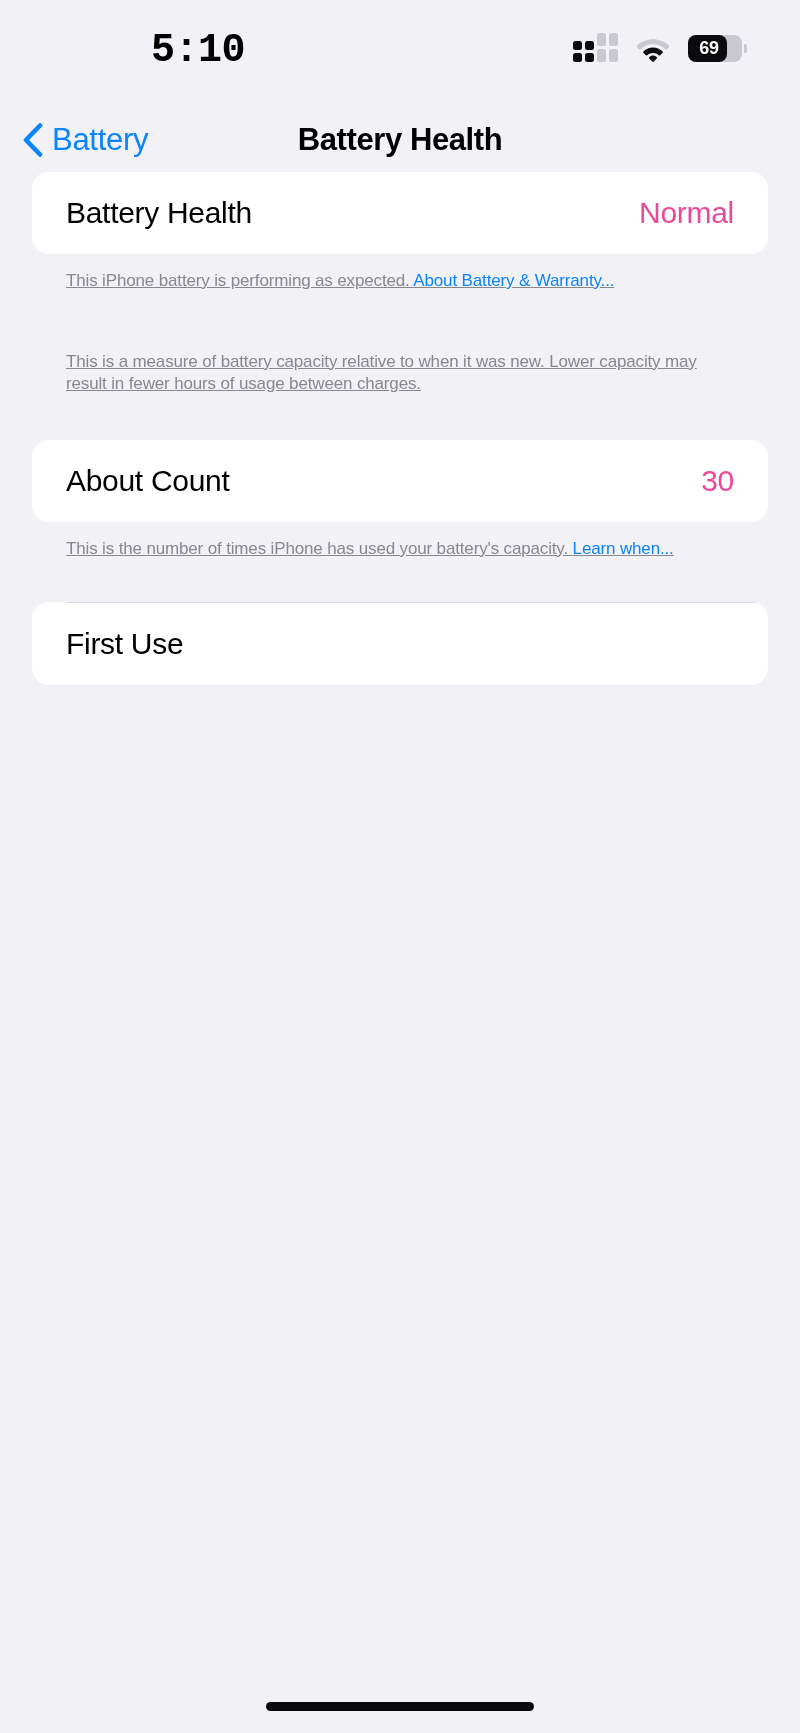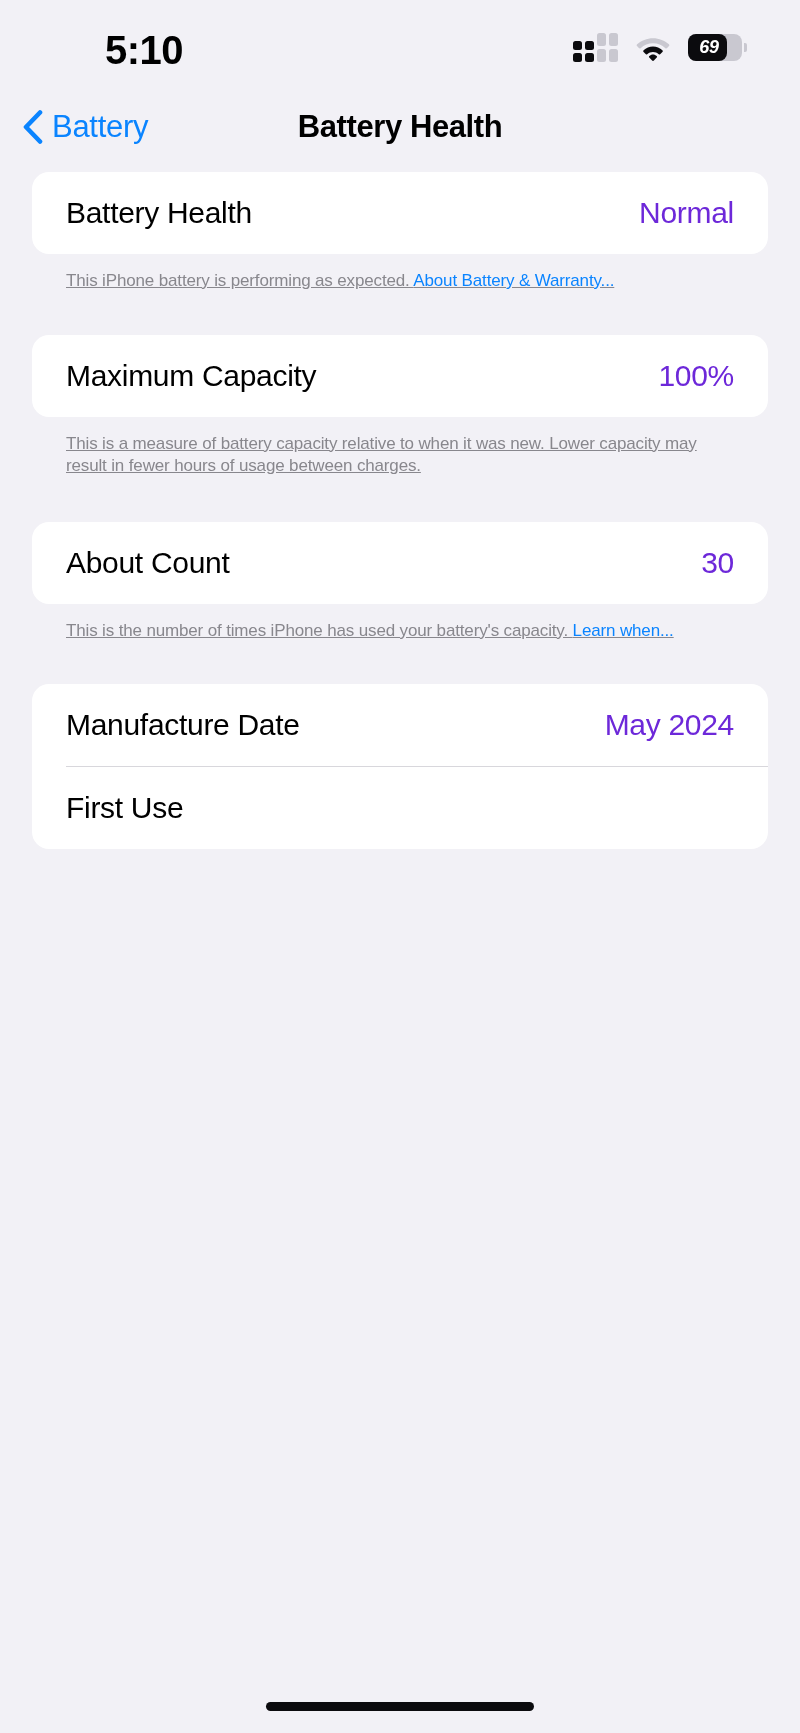--- a/index.html
+++ b/index.html
@@ -13,27 +13,28 @@
   .screen { position:relative; width:800px; height:1733px; background:#f2f1f6; }
 
   
   .statusbar {
     position:absolute; top:0; left:0; right:0; height:98px;
     display:flex; align-items:center; justify-content:space-between;
     padding:0 62px 0 0;
   }
   .sb-time {
     position:absolute; left:105px; top:28px;
-    width:140px; text-align:left;
+    width:140px; text-align:right;
     font-size:40px; font-weight:bold; color:#000;
     letter-spacing:-0.5px;
+    font-family:Liberation Mono, monospace;
   }
   .sb-right {
     position:absolute; right:58px; top:32px;
-    display:flex; align-items:center; gap:17px;font-style:italic;
+    display:flex; align-items:flex-end; gap:17px;
   }
 
   
   .cell-icon { display:flex; align-items:flex-end; gap:3px; height:30px; }
   .cell-col { display:flex; flex-direction:column; justify-content:flex-end; gap:3px; }
   .cell-dot { width:9px; height:9px; border-radius:2.5px; }
   .cell-col.on .cell-dot { background:#0b0b0e; }
   .cell-col.off .cell-dot { background:#c9c8d0; }
   .cell-col.tall .cell-dot { height:13px; }
 
@@ -52,21 +53,21 @@
     text-align:center; font-size:18px; font-weight:bold; color:#fff;
     letter-spacing:-0.3px; padding-right:12px;
   }
   .battery-cap {
     position:absolute; right:-5px; top:9px;
     width:3px; height:9px; border-radius:0 2px 2px 0; background:#c9c8d0;
   }
 
   
   .navbar {
-    position:absolute; top:92px; left:0; right:0; height:70px;
+    position:absolute; top:105px; left:0; right:0; height:70px;
   }
   .nav-back {
     position:absolute; left:22px; top:0; height:70px;
     display:flex; align-items:center; gap:8px; cursor:pointer;
   }
   .chev { width:22px; height:34px; display:block; }
   .nav-back-label {
     font-size:31px; color:#0a84ff; letter-spacing:-0.3px;
   }
   .nav-title {
@@ -82,21 +83,21 @@
     background:#ffffff; border-radius:17px; overflow:hidden;
   }
   .row {
     display:flex; align-items:center; justify-content:space-between;
     height:82px; padding:0 34px;
   }
   .row-label {
     font-size:30px; color:#000; letter-spacing:-0.3px;
   }
   .row-value {
-    font-size:30px; color:#6d28d9; letter-spacing:-0.3px;
+    font-size:30px; color:#ec4899; letter-spacing:-0.3px;
   }
   .divider {
     height:1px; background:#d8d7dc; margin-left:34px;
   }
 
   .footer {
     padding:16px 34px 0 34px;
     font-size:17px; line-height:1.33; color:#88878d;
     letter-spacing:-0.15px;
     text-decoration:underline;
@@ -173,45 +174,35 @@
     <div class="card">
       <div class="row">
         <span class="row-label">Battery Health</span>
         <span class="row-value">Normal</span>
       </div>
     </div>
     <div class="footer"><span>This iPhone battery is performing as expected. </span><span class="link">About Battery &amp; Warranty...</span></div>
 
     <div class="gap-a"></div>
 
-    <div class="card">
-      <div class="row">
-        <span class="row-label">Maximum Capacity</span>
-        <span class="row-value">100%</span>
-      </div>
-    </div>
     <div class="footer"><span>This is a measure of battery capacity relative to when it was new. Lower capacity may result in fewer hours of usage between charges.</span></div>
 
     <div class="gap-b"></div>
 
     <div class="card">
       <div class="row">
         <span class="row-label">About Count</span>
         <span class="row-value">30</span>
       </div>
     </div>
     <div class="footer"><span>This is the number of times iPhone has used your battery's capacity. </span><span class="link">Learn when...</span></div>
 
     <div class="gap-a"></div>
 
     <div class="card">
-      <div class="row">
-        <span class="row-label">Manufacture Date</span>
-        <span class="row-value">May 2024</span>
-      </div>
       <div class="divider"></div>
       <div class="row">
         <span class="row-label">First Use</span>
       </div>
     </div>
 
   </div>
 
   <div class="home-indicator"></div>
 </div>

